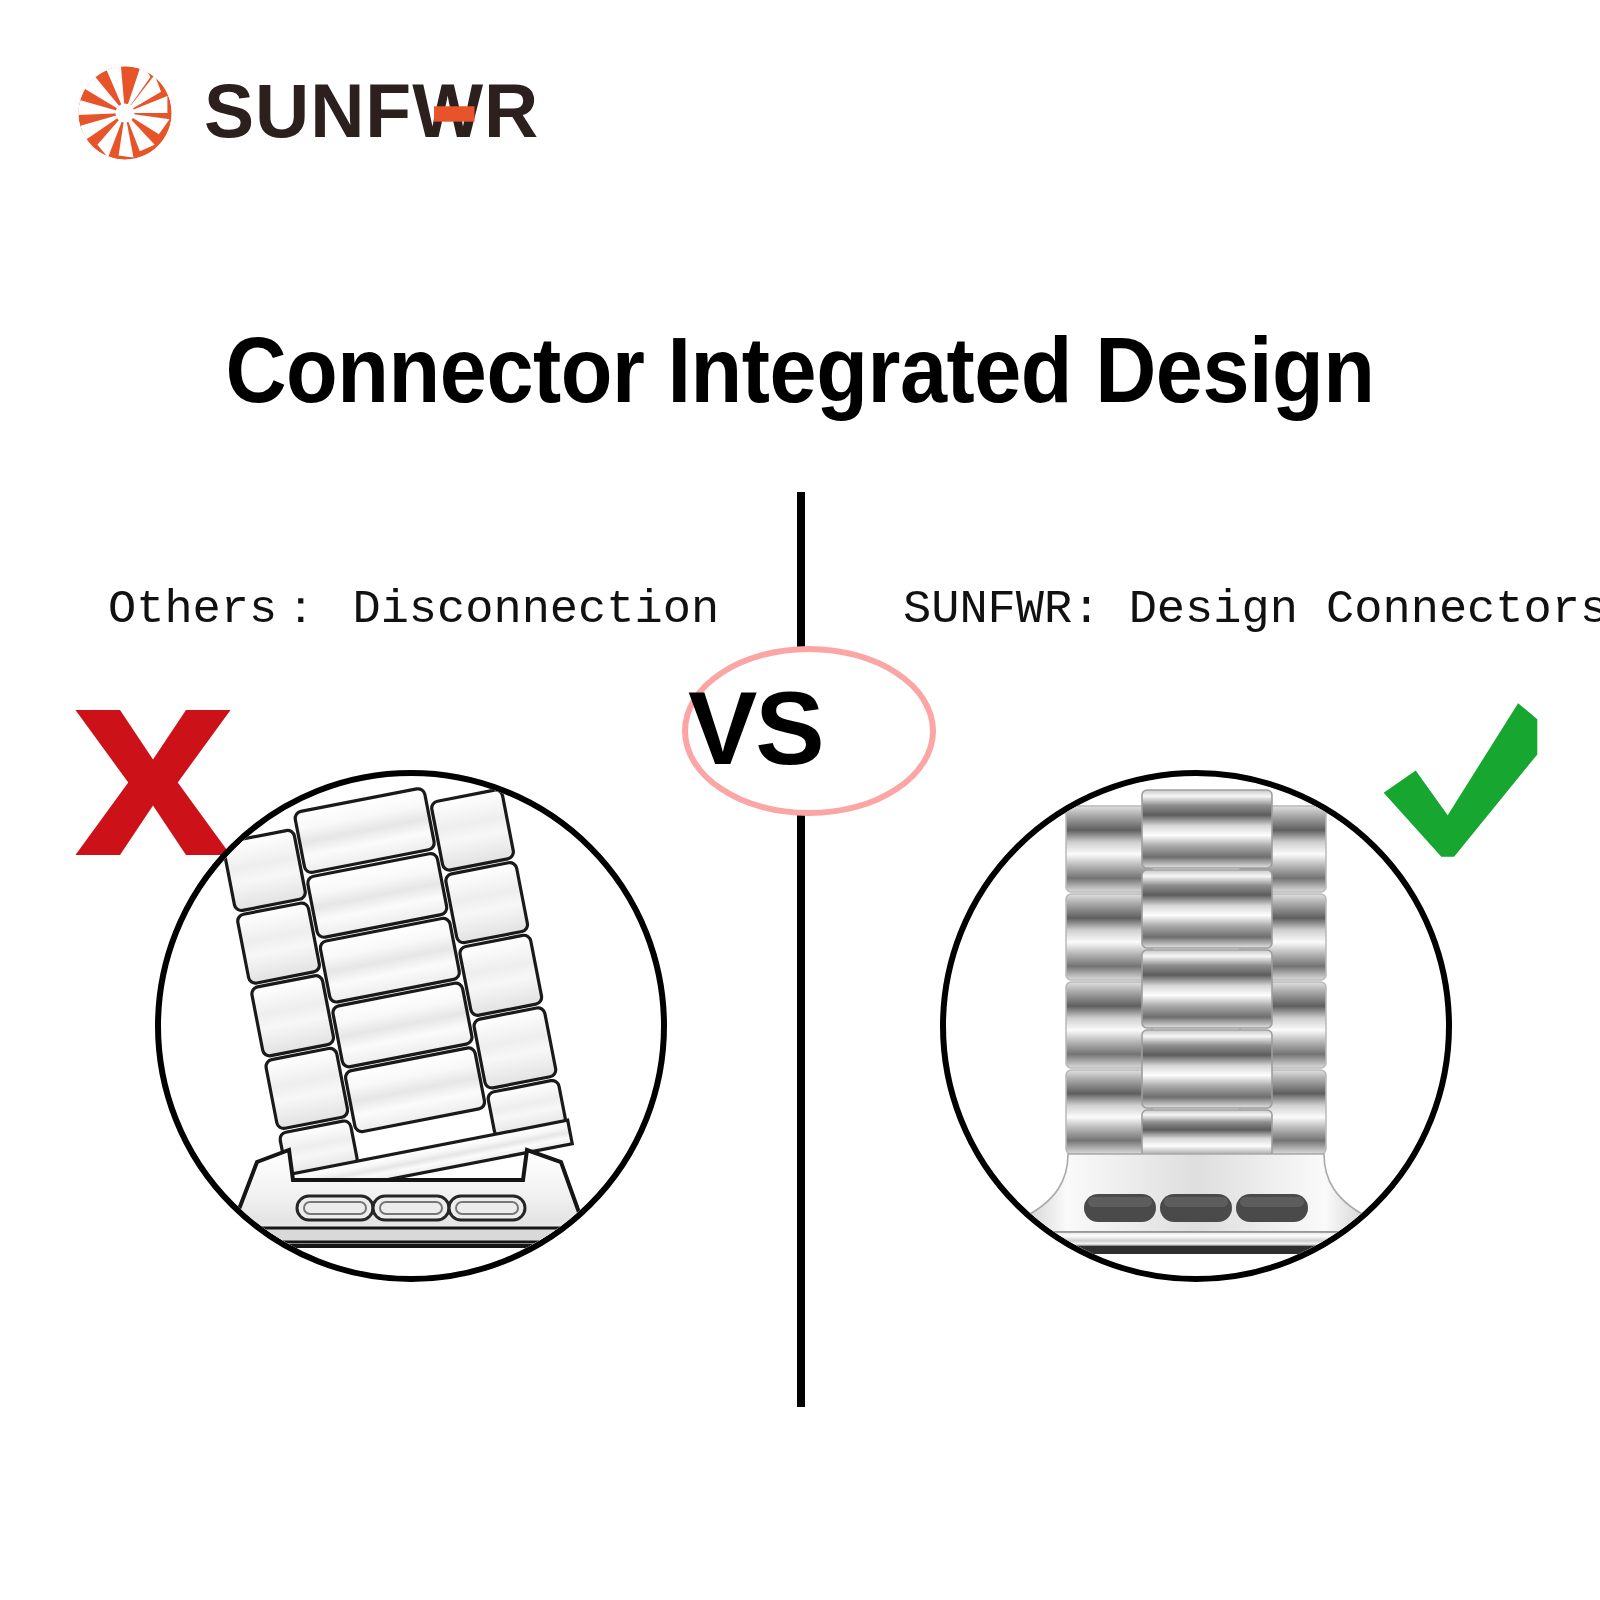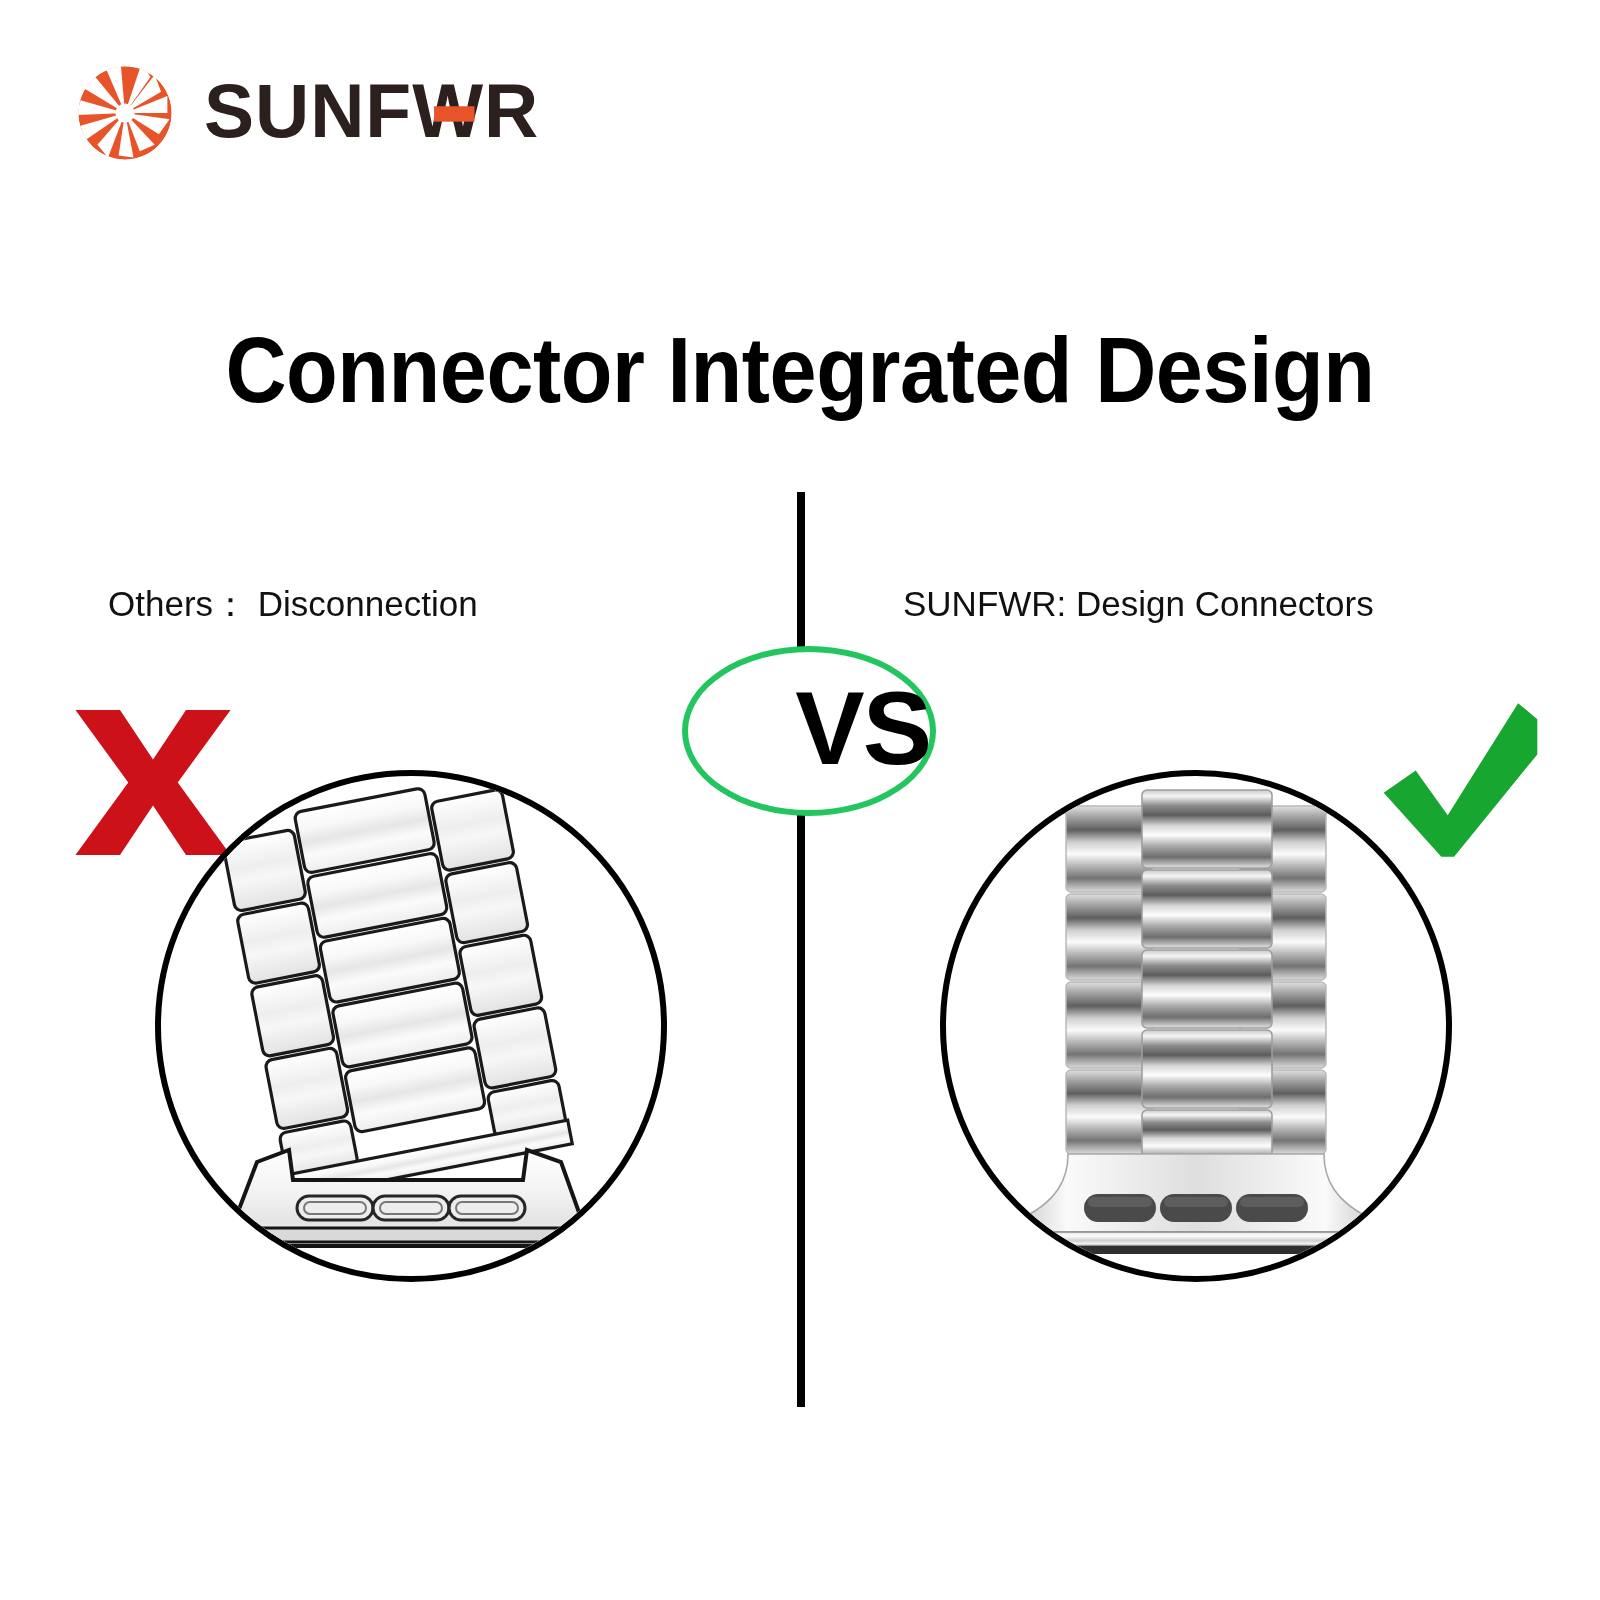--- a/index.html
+++ b/index.html
@@ -71,44 +71,44 @@
     left: 797px;
     top: 492px;
     width: 8px;
     height: 915px;
     background: #000000;
   }
 
   
   .col-label {
     position: absolute;
-    font-family: Liberation Sans, sans-serif;
+    font-family: Liberation Mono, monospace;
     font-weight: 400;
-    font-size: 35px;
+    font-size: 47px;
     color: #111111;
     line-height: 1;
     white-space: nowrap;
   }
   .col-label.left  { left: 108px; top: 586px; }
   .col-label.right { left: 903px; top: 586px; }
 
   
   .vs-badge {
     position: absolute;
     left: 682px;
     top: 646px;
     width: 254px;
     height: 170px;
-    border: 6px solid #22c55e;
+    border: 6px solid #fca5a5;
     border-radius: 50%;
     background: #ffffff;
     box-sizing: border-box;
     display: flex;
     align-items: center;
-    justify-content: flex-end;
+    justify-content: flex-start;
     z-index: 5;
   }
   .vs-badge span {
     font-family: "Liberation Sans", sans-serif;
     font-weight: 700;
     font-size: 104px;
     line-height: 1;
     color: #000000;
     letter-spacing: -2px;
     transform: translateY(-3px);

